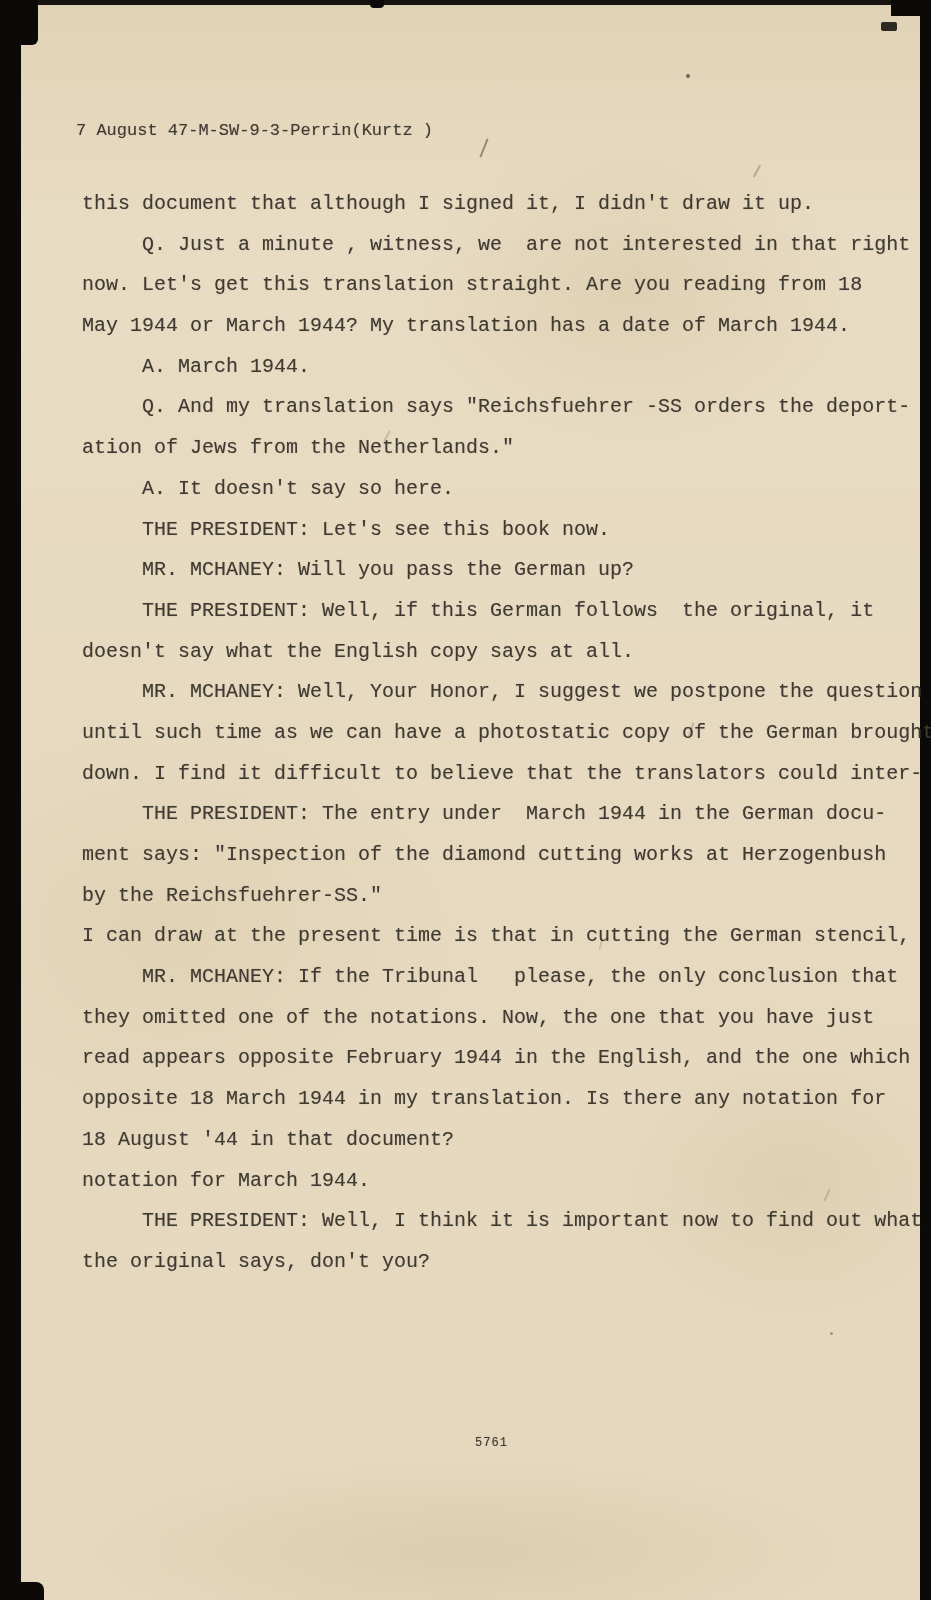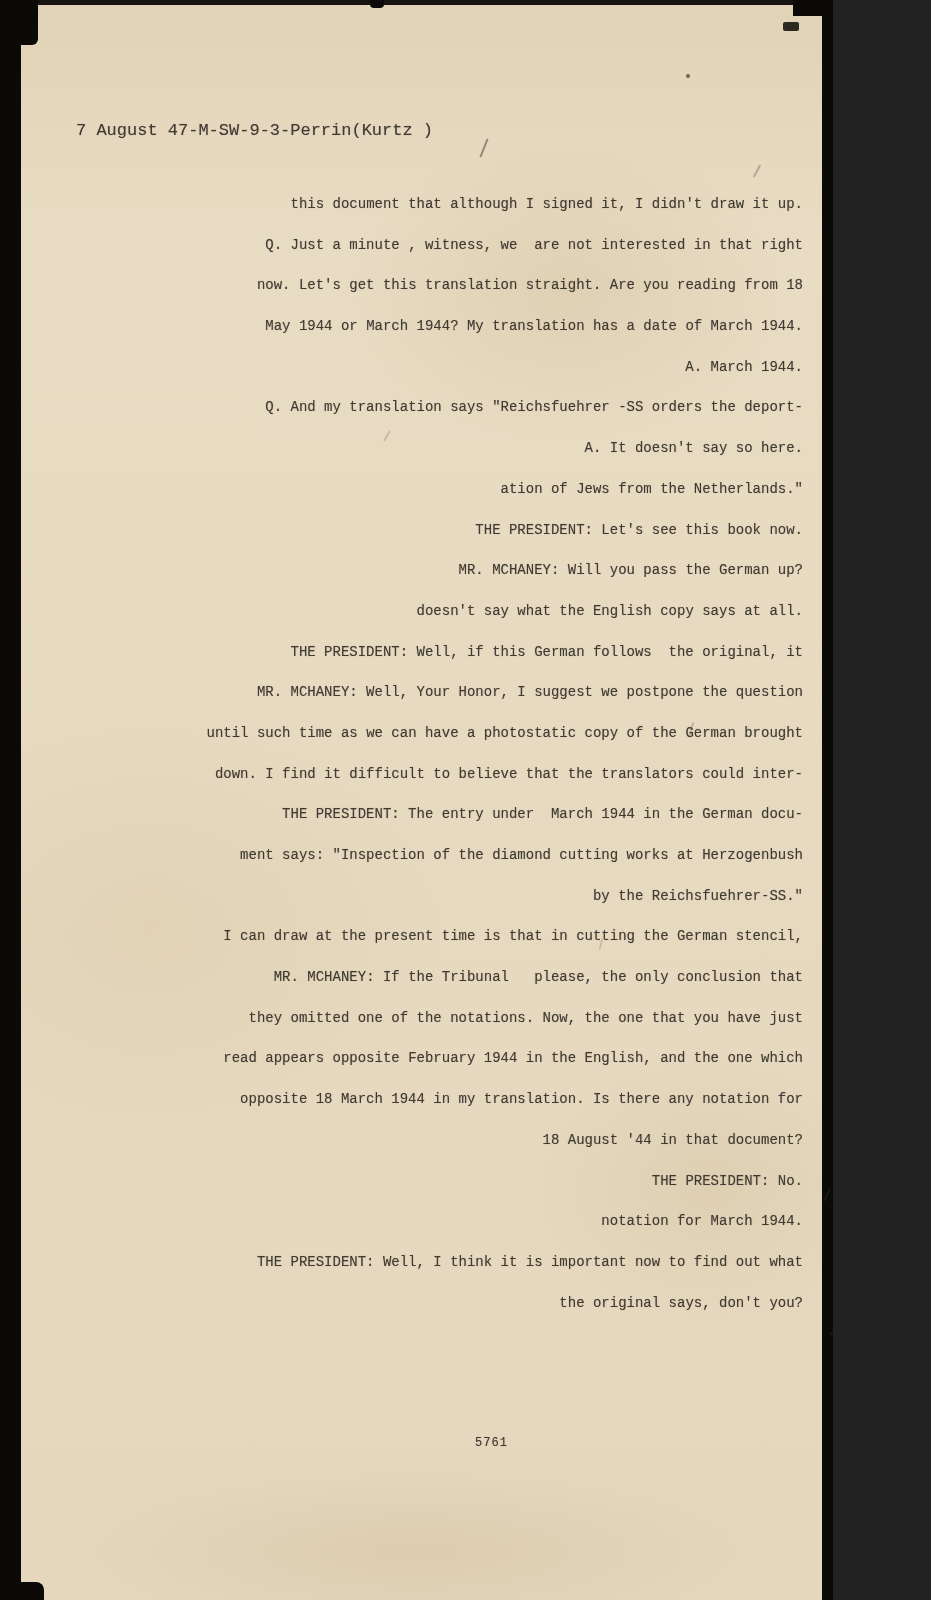--- a/index.html
+++ b/index.html
@@ -2,21 +2,21 @@
 <html><head>
 <meta charset="utf-8">
 <style>
   html, body {
     margin: 0;
     padding: 0;
     background: #222;
   }
   .page {
     position: relative;
-    width: 833px;
+    width: 931px;
     height: 1600px;
     overflow: hidden;
     background-color: #e8dcc4;
     background-image:
       radial-gradient(ellipse 320px 220px at 68% 18%, rgba(190,165,120,0.20), transparent 70%),
       radial-gradient(ellipse 420px 320px at 18% 58%, rgba(200,175,130,0.16), transparent 70%),
       radial-gradient(ellipse 260px 200px at 85% 74%, rgba(185,160,115,0.16), transparent 70%),
       radial-gradient(ellipse 500px 120px at 50% 97%, rgba(180,155,110,0.18), transparent 75%),
       linear-gradient(180deg, rgba(205,185,145,0.28) 0%, rgba(228,214,180,0.06) 14%, rgba(208,188,148,0.14) 92%);
     font-family: "Liberation Mono", "DejaVu Sans Mono", monospace;
@@ -60,23 +60,22 @@
     font-size: 17px;
     line-height: 26px;
     white-space: pre;
     text-shadow: 0 0 1px rgba(60,50,40,0.35);
   }
   .doc-body {
     position: absolute;
     left: 82px;
     top: 184px;
     right: 30px;
-    font-size: 14px;
+    font-size: 20px;
     text-shadow: 0 0 1px rgba(60,50,40,0.35);
-    text-align: right;
   }
   .tline {
     white-space: pre;
     line-height: 40.7px;
     height: 40.7px;
   }
   .page-number {
     position: absolute;
     top: 1436px;
     left: 0;
@@ -115,39 +114,38 @@
     <div>7 August 47-M-SW-9-3-Perrin(Kurtz )</div>
   </div>
 
   <div class="doc-body">
       <div class="tline">this document that although I signed it, I didn't draw it up.</div>
       <div class="tline">     Q. Just a minute , witness, we  are not interested in that right</div>
       <div class="tline">now. Let's get this translation straight. Are you reading from 18</div>
       <div class="tline">May 1944 or March 1944? My translation has a date of March 1944.</div>
       <div class="tline">     A. March 1944.</div>
       <div class="tline">     Q. And my translation says "Reichsfuehrer -SS orders the deport-</div>
+      <div class="tline">ation of Jews from the Netherlands."</div>
       <div class="tline">     A. It doesn't say so here.</div>
-      <div class="tline">ation of Jews from the Netherlands."</div>
       <div class="tline">     THE PRESIDENT: Let's see this book now.</div>
       <div class="tline">     MR. MCHANEY: Will you pass the German up?</div>
+      <div class="tline">     THE PRESIDENT: Well, if this German follows  the original, it</div>
       <div class="tline">doesn't say what the English copy says at all.</div>
-      <div class="tline">     THE PRESIDENT: Well, if this German follows  the original, it</div>
       <div class="tline">     MR. MCHANEY: Well, Your Honor, I suggest we postpone the question</div>
       <div class="tline">until such time as we can have a photostatic copy of the German brought</div>
       <div class="tline">down. I find it difficult to believe that the translators could inter-</div>
       <div class="tline">     THE PRESIDENT: The entry under  March 1944 in the German docu-</div>
       <div class="tline">ment says: "Inspection of the diamond cutting works at Herzogenbush</div>
       <div class="tline">by the Reichsfuehrer-SS."</div>
       <div class="tline">I can draw at the present time is that in cutting the German stencil,</div>
       <div class="tline">     MR. MCHANEY: If the Tribunal   please, the only conclusion that</div>
       <div class="tline">they omitted one of the notations. Now, the one that you have just</div>
       <div class="tline">read appears opposite February 1944 in the English, and the one which</div>
       <div class="tline">opposite 18 March 1944 in my translation. Is there any notation for</div>
       <div class="tline">18 August '44 in that document?</div>
-      <div class="tline">     THE PRESIDENT: No.</div>
       <div class="tline">notation for March 1944.</div>
       <div class="tline">     THE PRESIDENT: Well, I think it is important now to find out what</div>
       <div class="tline">the original says, don't you?</div>
     </div>
 
   <div class="page-number">5761</div>
 
 </div>
 
 </body></html>

